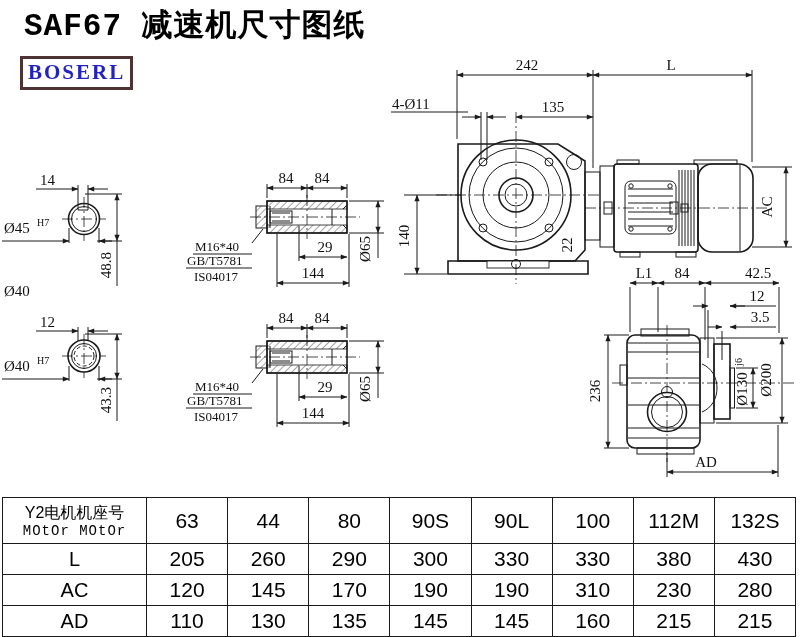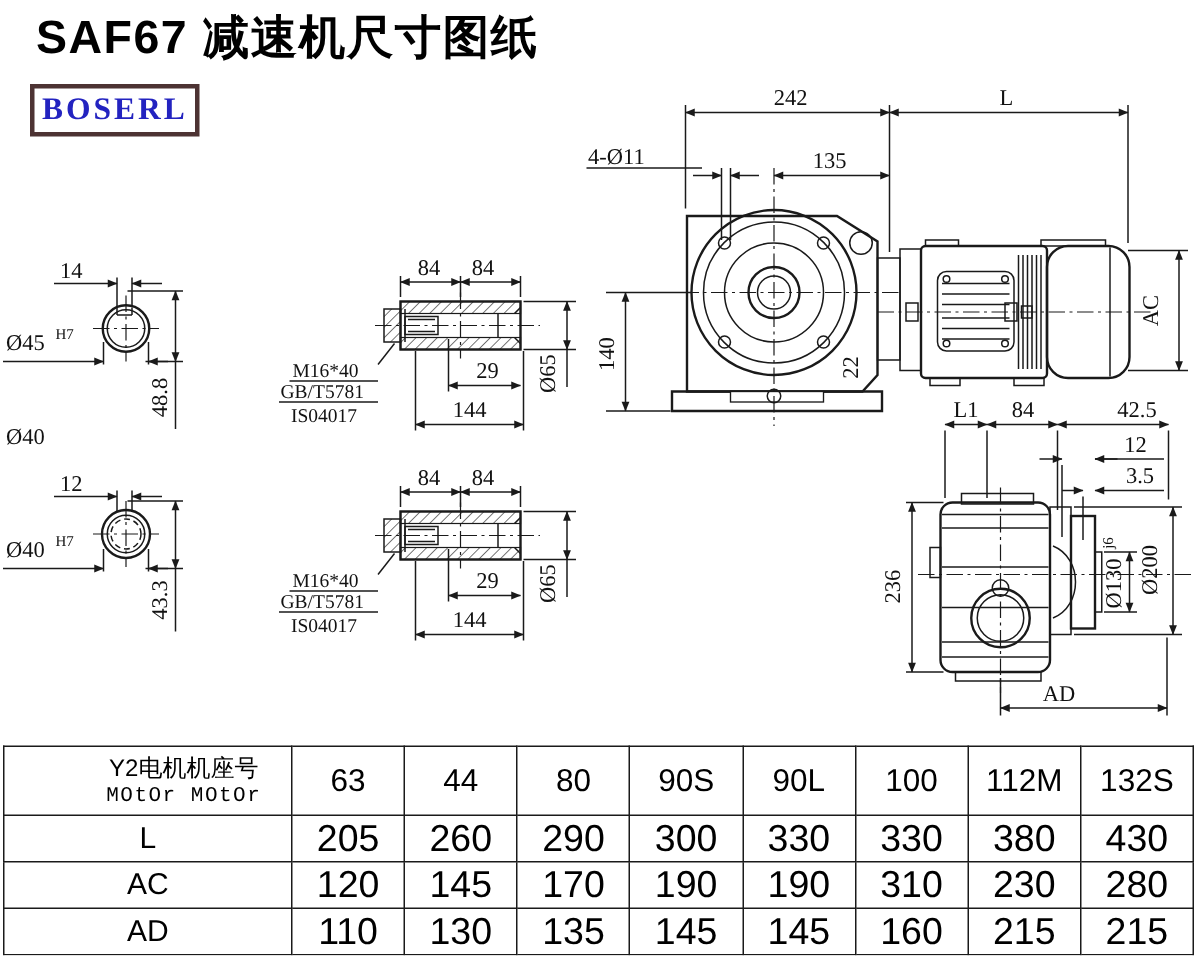--- a/index.html
+++ b/index.html
@@ -1,37 +1,37 @@
 <!DOCTYPE html>
 <html><head>
 <meta charset="utf-8">
 <style>
   html,body{margin:0;padding:0;background:#fff;}
   .sheet{position:relative;width:800px;height:637px;background:#fff;overflow:hidden;
          font-family:"Liberation Sans",sans-serif;}
   .title{position:absolute;left:24px;top:4px;margin:0;font-size:31px;font-weight:bold;
-         color:#000;letter-spacing:1px;font-family:Liberation Sans, sans-serif;}
+         color:#000;letter-spacing:1px;font-family:Liberation Mono, monospace;}
   .logo{position:absolute;left:20px;top:56px;border:3px solid #4d3333;background:#fff;
         padding:0 5px;line-height:26px;}
   .logo span{color:#2323c0;font-family:"Liberation Serif",serif;font-weight:bold;
         font-size:21px;letter-spacing:2px;}
   svg.drawing{position:absolute;left:0;top:0;}
   svg .ln{stroke:#1a1a1a;stroke-width:1.6;fill:none;}
   svg .lt{stroke:#1a1a1a;stroke-width:1;fill:none;}
   svg .dim{stroke:#1a1a1a;stroke-width:1;fill:none;}
   svg .cl{stroke:#1a1a1a;stroke-width:0.8;fill:none;stroke-dasharray:11 3 2 3;}
   svg text{fill:#111;font-family:"Liberation Serif",serif;font-size:15px;}
   svg text.sup{font-size:10px;}
   svg text.note{font-size:13px;}
   .size-table{position:absolute;left:2px;top:497px;width:794px;border-collapse:collapse;
         table-layout:fixed;text-align:center;background:#fff;}
   .size-table th,.size-table td{border:1.6px solid #1a1a1a;padding:0;font-weight:normal;color:#000;}
   .size-table .hdr{height:45px;font-size:21px;}
-  .size-table .lblcol{width:143px;padding-left:48px;}
-  .size-table td{height:30px;font-size:25px;}
+  .size-table .lblcol{width:143px;}
+  .size-table td{height:30px;font-size:21px;}
   .size-table .rowlbl{font-size:20px;}
   .hl1{font-size:16px;line-height:20px;}
   .hl2{font-family:"Liberation Mono",monospace;font-size:14px;line-height:16px;letter-spacing:1px;}
 </style>
 </head>
 <body>
 
 <div class="sheet">
 
 <svg class="drawing" width="800" height="497" viewBox="0 0 800 497">

